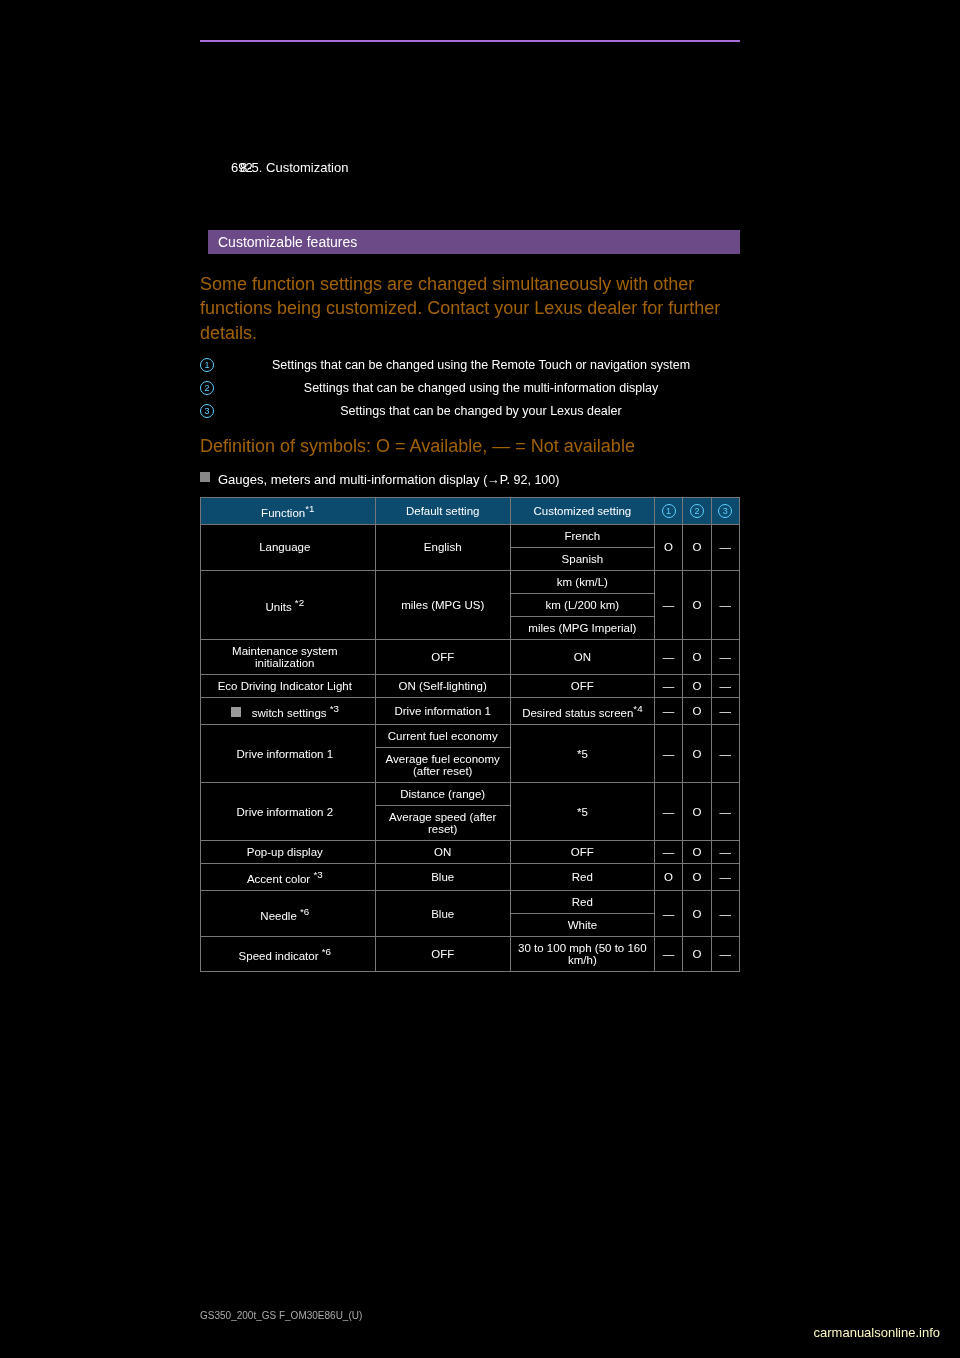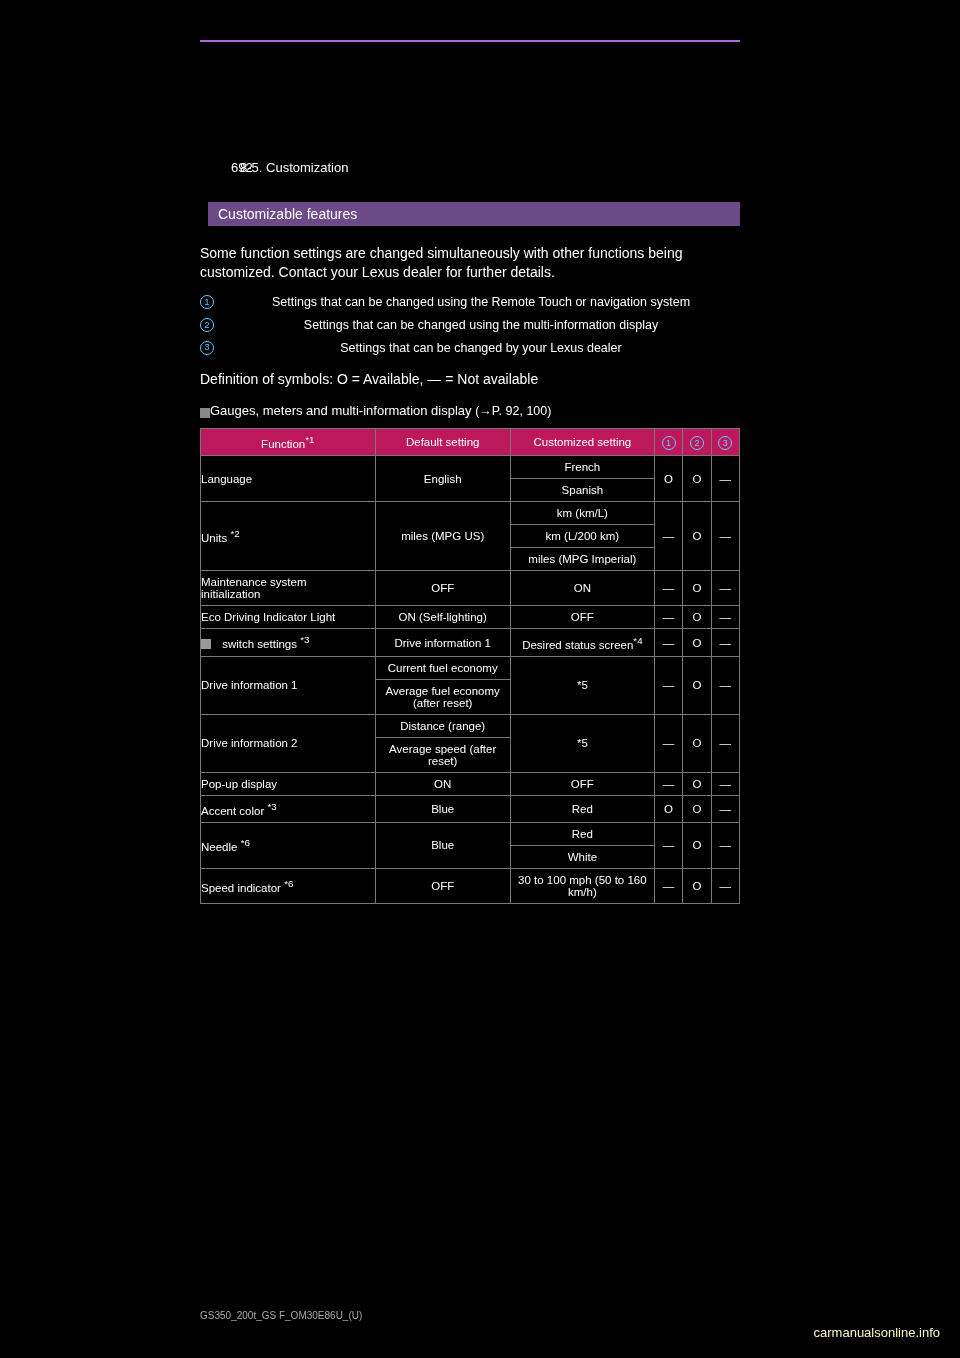--- a/index.html
+++ b/index.html
@@ -37,39 +37,39 @@
     position: absolute;
     top: 40px;
     left: 200px;
     width: 540px;
     height: 2px;
     background: #a96dd8;
   }
   .section-header {
     display: flex;
     align-items: flex-end;
-    margin-top: 22px;
+    margin-top: 50px;
     margin-bottom: 18px;
     border-radius: 6px;
   }
   .section-tab {
     width: 8px;
     background: #b57edc;
   }
   .section-title-bar {
     flex: 1;
     background: #6b4a87;
     padding: 4px 10px;
     font-size: 14px;
     color: #fff;
   }
   .intro {
-    font-size: 14px;
+    font-size: 18px;
     line-height: 1.35;
-    color: #ffffff;
+    color: #a16207;
     margin-bottom: 12px;
     margin-top: 7px;
   }
   .legend {
     margin: 10px 0 14px 0;
   }
   .legend-item {
     display: flex;
     align-items: flex-start;
     gap: 8px;
@@ -86,22 +86,22 @@
     border-radius: 50%;
     border: 1px solid #5dd0ff;
     color: #5dd0ff;
     font-size: 9px;
     flex: 0 0 auto;
     margin-top: 1px;
   }
   .legend-text { flex: 1; text-align: center; }
   .subhead {
     display: flex;
-    align-items: flex-end;
-    gap: 0;
+    align-items: flex-start;
+    gap: 8px;
     font-size: 13px;
     margin: 14px 0 10px 0;
   }
   .square-bullet {
     width: 10px;
     height: 10px;
     background: #888;
     flex: 0 0 auto;
   }
   .subhead-text { }
@@ -114,25 +114,25 @@
     font-size: 11.5px;
     color: #fff;
     table-layout: fixed;
   }
   th, td {
     border: 1px solid #777;
     padding: 5px 6px;
     vertical-align: middle;
   }
   th {
-    background: #be185d;
+    background: #0c4a6e;
     font-weight: 400;
     text-align: center;
   }
-  td.func { text-align: left; padding-left: 0; }
+  td.func { text-align: center; padding-left: 0; }
   td.c { text-align: center; }
   .col-func { width: 160px; }
   .col-def  { width: 124px; }
   .col-cust { width: 132px; }
   .col-n    { width: 26px; }
   .sup { font-size: 0.85em; vertical-align: super; }
 
   .icon-slot {
     display:inline-block;
     vertical-align:middle;

